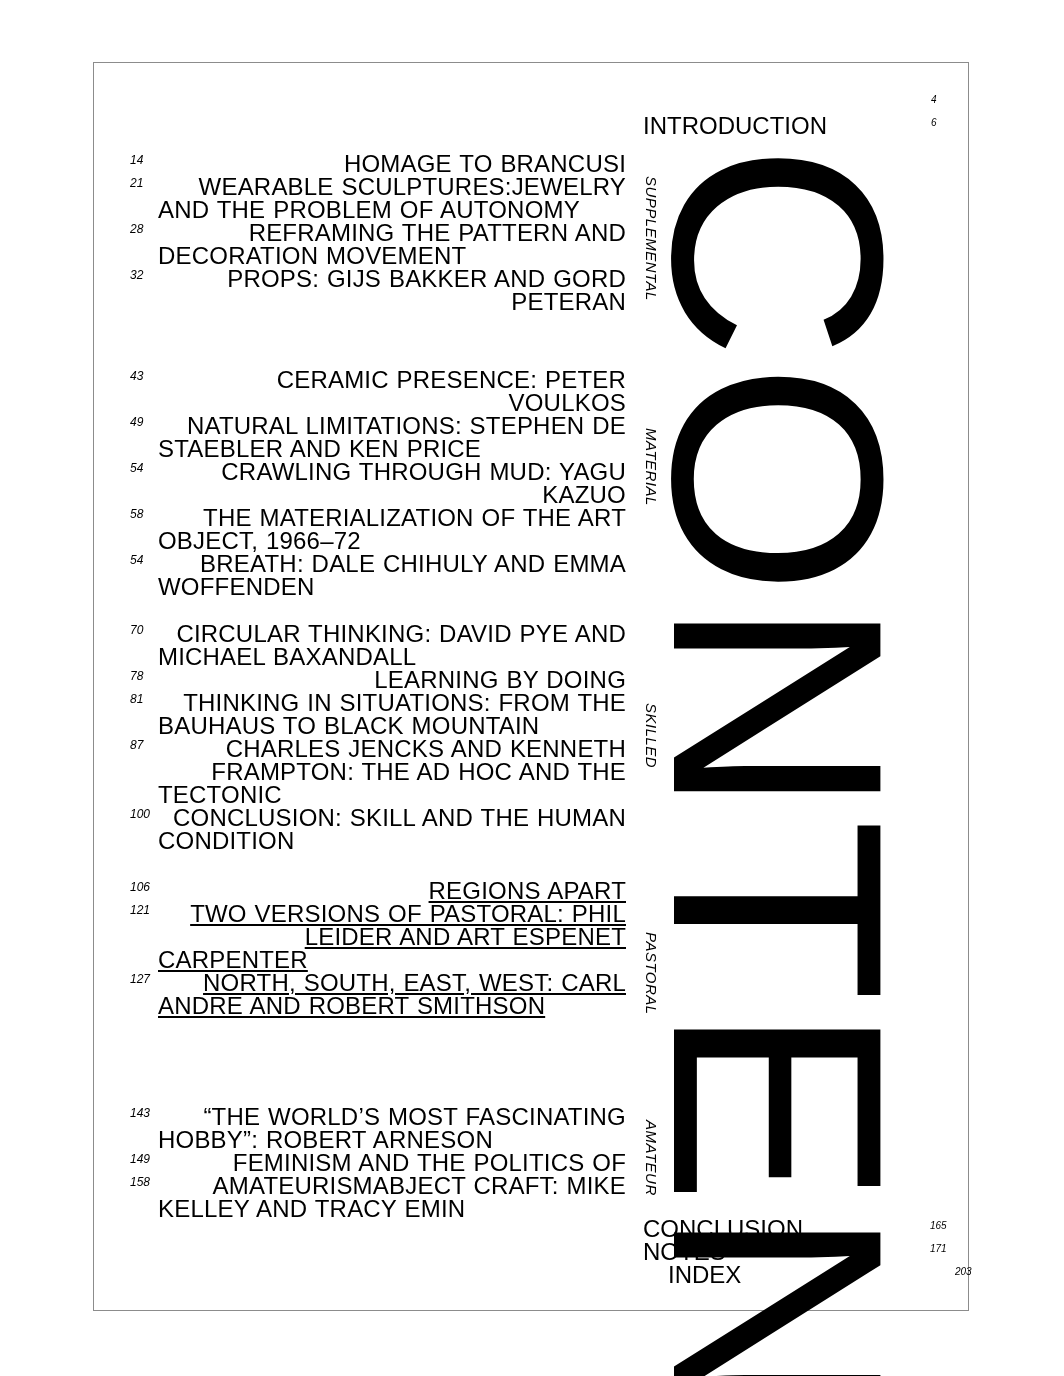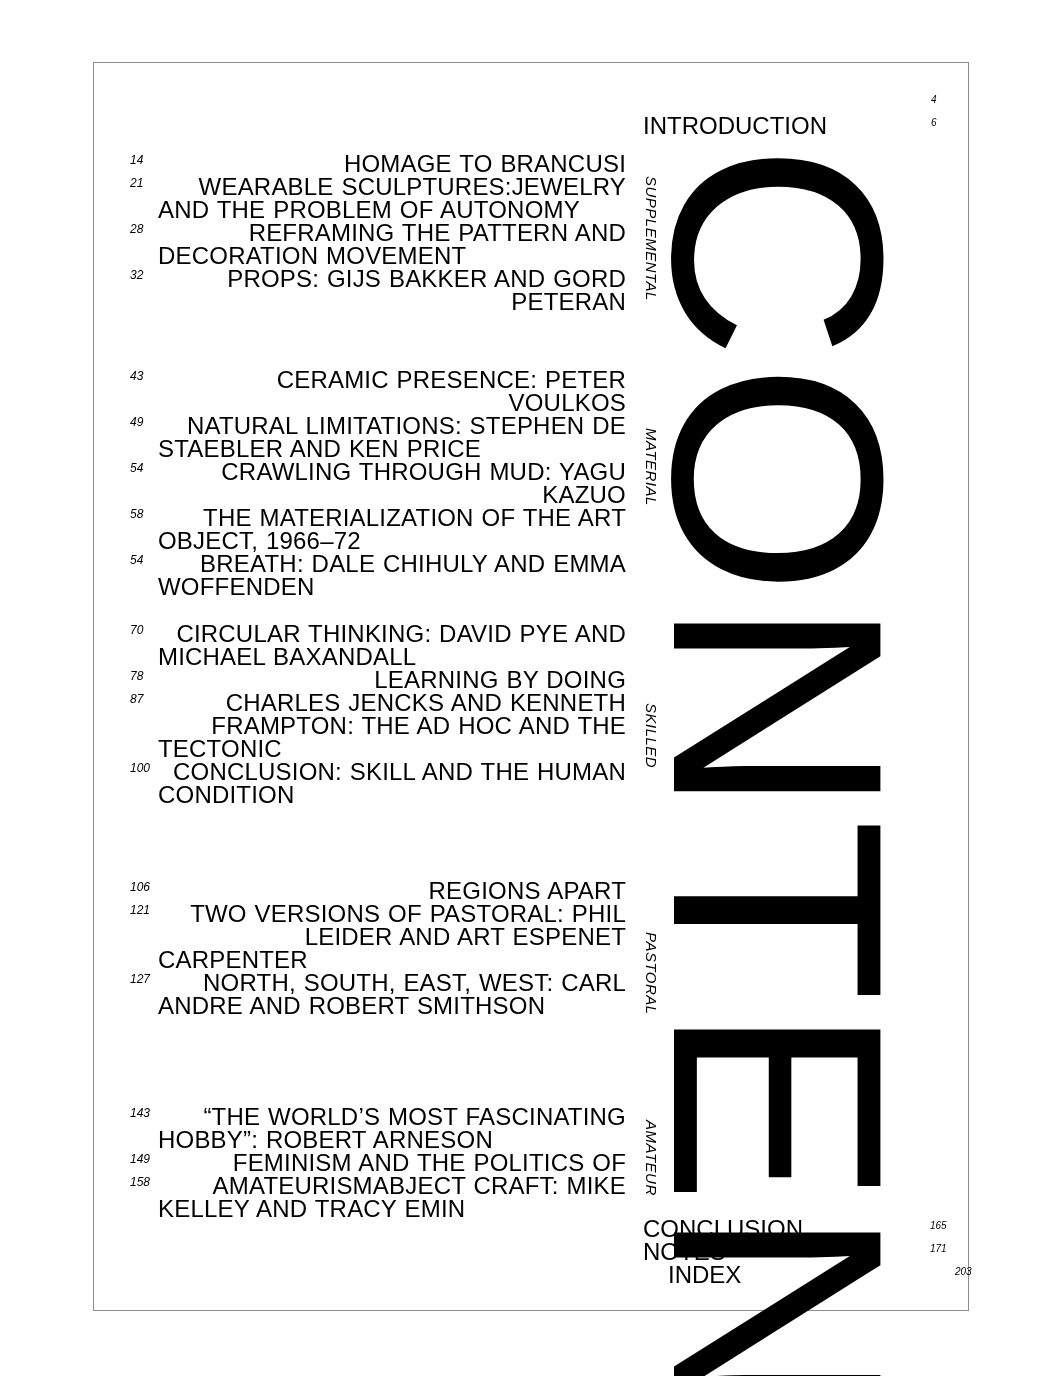--- a/index.html
+++ b/index.html
@@ -88,31 +88,35 @@
 <div class="section" style="top:622px;">
   <div class="entry">
     <span class="entry-page">70</span>
     <div class="entry-title">CIRCULAR THINKING: DAVID PYE AND MICHAEL BAXANDALL</div>
   </div>
   <div class="entry">
     <span class="entry-page">78</span>
     <div class="entry-title right-last">LEARNING BY DOING</div>
   </div>
   <div class="entry">
+    <span class="entry-page">81</span>
+    <div class="entry-title">THINKING IN SITUATIONS: FROM THE BAUHAUS TO BLACK MOUNTAIN</div>
+  </div>
+  <div class="entry">
     <span class="entry-page">87</span>
     <div class="entry-title">CHARLES JENCKS AND KENNETH FRAMPTON: THE AD HOC AND THE TECTONIC</div>
   </div>
   <div class="entry">
     <span class="entry-page">100</span>
     <div class="entry-title">CONCLUSION: SKILL AND THE HUMAN CONDITION</div>
   </div>
 </div>
 <div class="sec-label" style="left:660px; top:703px;">SKILLED</div>
 
-<div class="section" style="top:879px;">
+<div class="section" style="top:879px;text-decoration:underline;">
   <div class="entry">
     <span class="entry-page">106</span>
     <div class="entry-title right-last">REGIONS APART</div>
   </div>
   <div class="entry">
     <span class="entry-page">121</span>
     <div class="entry-title">TWO VERSIONS OF PASTORAL: PHIL LEIDER AND ART ESPENET CARPENTER</div>
   </div>
   <div class="entry">
     <span class="entry-page">127</span>

